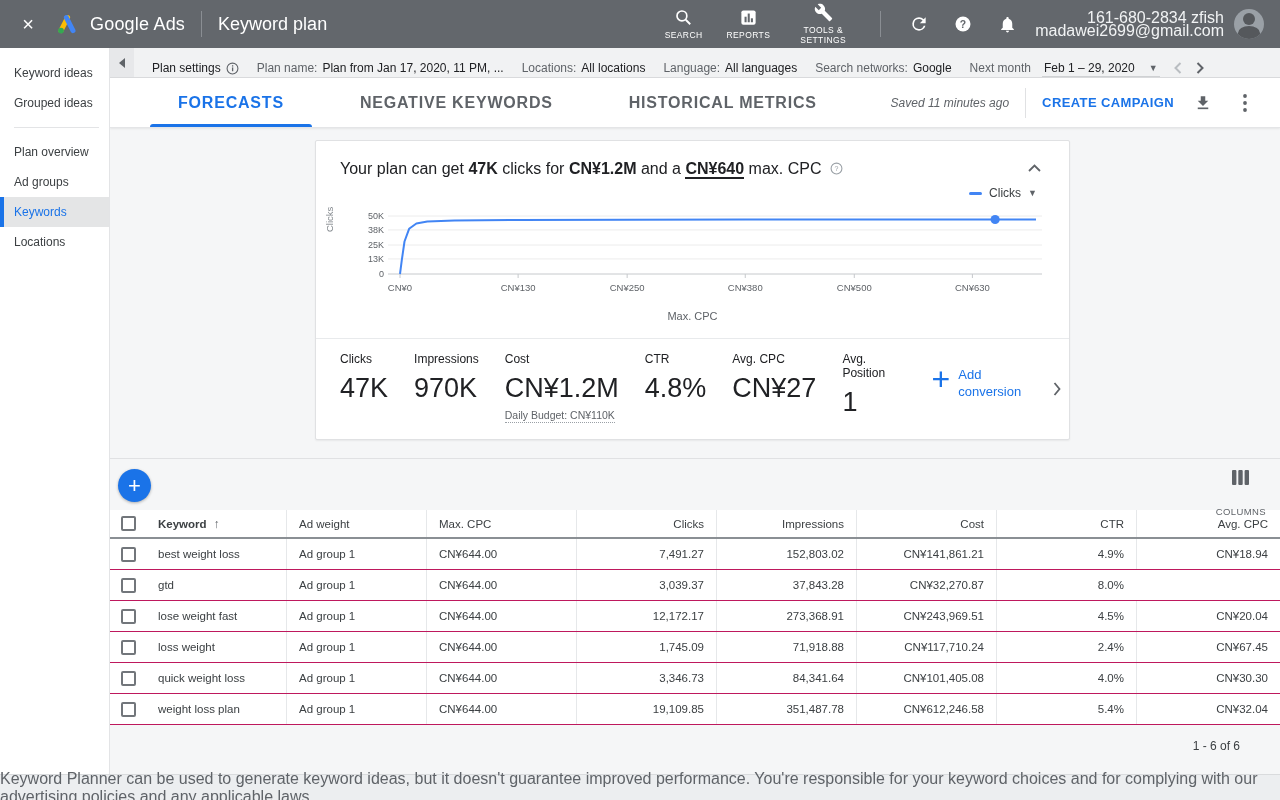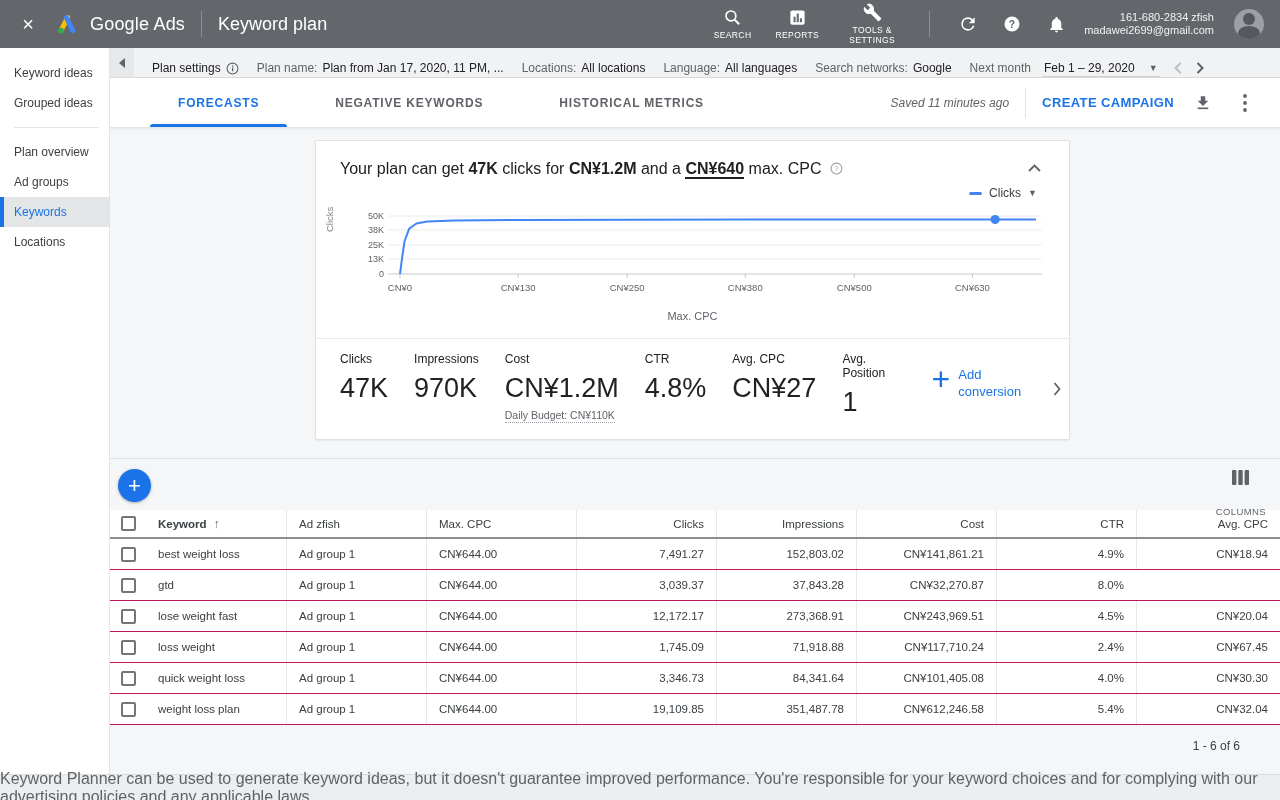--- a/index.html
+++ b/index.html
@@ -15,21 +15,21 @@
     display:flex; align-items:center; color:#fff; padding:0 16px; }
   .close-x { font-size:20px; color:#fff; width:24px; text-align:center; cursor:pointer; }
   .logo { margin-left:14px; }
   .product-name { font-size:18px; margin-left:10px; letter-spacing:.2px; }
   .tb-divider { width:1px; height:26px; background:#8a8e93; margin:0 16px; }
   .page-title { font-size:18px; font-weight:400; }
   .tb-right { margin-left:auto; display:flex; align-items:center; }
   .tb-nav { display:flex; flex-direction:column; align-items:center; margin:0 12px; cursor:pointer; }
   .tb-nav .lbl { font-size:8.5px; letter-spacing:.4px; margin-top:3px; text-align:center; line-height:10px; max-width:58px; }
   .tb-icon { width:26px; height:26px; display:flex; align-items:center; justify-content:center; margin:0 9px; cursor:pointer; }
-  .account { text-align:right; font-size:11px; line-height:13px; margin:0 20px 0 6px; color:#f1f3f4; }
+  .account { text-align:right; font-size:16px; line-height:13px; margin:0 10px 0 6px; color:#f1f3f4; }
   .avatar { width:30px; height:30px; border-radius:50%; background:#9aa0a6; overflow:hidden; position:relative; cursor:pointer; }
   .avatar .head { position:absolute; width:12px; height:12px; border-radius:50%; background:#55585c; left:9px; top:4px;}
   .avatar .body { position:absolute; width:22px; height:14px; border-radius:50% 50% 0 0; background:#55585c; left:4px; top:17px;}
 
   
   .settings-bar { position:absolute; top:48px; left:110px; right:0; height:30px; background:#f1f2f3;
     border-bottom:1px solid #d9dadc; display:flex; align-items:center; font-size:12px; }
   .back-btn { width:24px; height:100%; display:flex; align-items:center; justify-content:center; background:#e7e8ea; cursor:pointer; }
   .sb-group { display:flex; align-items:center; margin-left:18px; white-space:nowrap;margin-top:11px; }
   .sb-label { color:#5f6368; margin-right:5px; }
@@ -43,21 +43,21 @@
   .sidebar { position:absolute; top:48px; left:0; width:110px; bottom:26px; background:#fff; border-right:1px solid #e3e4e6; padding-top:10px; }
   .side-item { height:30px; display:flex; align-items:center; padding-left:14px; font-size:12px; color:#3c4043; cursor:pointer; position:relative; }
   .side-item.active { background:#e4e5e6; color:#1a73e8; }
   .side-item.active::before { content:""; position:absolute; left:0; top:0; bottom:0; width:4px; background:#1a73e8; }
   .side-divider { height:1px; background:#e3e4e6; margin:9px 10px 9px 14px; }
 
   
   .main { position:absolute; top:78px; left:110px; right:0; bottom:26px; background:#f5f6f7; overflow:hidden; }
   .tabs-row { height:50px; background:#fff; border-bottom:1px solid #e4e5e7; box-shadow:0 1px 2px rgba(0,0,0,.07);
     display:flex; align-items:stretch; padding-left:30px; }
-  .tab { display:flex; align-items:center; justify-content:center; padding:0 38px; font-size:12px; font-weight:bold;
+  .tab { display:flex; align-items:center; justify-content:center; padding:0 38px; font-size:16px; font-weight:bold;
     letter-spacing:.8px; color:#5f6368; cursor:pointer; position:relative; }
   .tab.active { color:#1a73e8; }
   .tab.active::after { content:""; position:absolute; left:10px; right:10px; bottom:0; height:3px; background:#1a73e8; border-radius:3px 3px 0 0; }
   .tabs-right { margin-left:auto; display:flex; align-items:center; padding-right:22px; gap:16px; }
   .saved { font-style:italic; color:#5f6368; font-size:12px; }
   .tr-divider { width:1px; height:30px; background:#e0e1e3; }
   .create-campaign { color:#1a73e8; font-weight:bold; font-size:13px; letter-spacing:.4px; cursor:pointer; }
   .icon-btn { width:26px; height:26px; display:flex; align-items:center; justify-content:center; cursor:pointer; }
 
   
@@ -394,21 +394,21 @@
   <div class="ktable">
     <div class="trow thead" id="table-header">
         <div class="tcell cbcell">
           <span class="cb"></span>
         </div>
         <div class="tcell hlabel">
           <span style="font-weight: bold;">Keyword</span>
           <span class="sort-arrow">↑</span>
         </div>
         <div class="tcell hlabel vline">
-          <span>Ad zfish</span>
+          <span>Ad weight</span>
         </div>
         <div class="tcell hlabel vline">
           <span>Max. CPC</span>
         </div>
         <div class="tcell hlabel right vline">
           <span>Clicks</span>
         </div>
         <div class="tcell hlabel right vline">
           <span>Impressions</span>
         </div>

